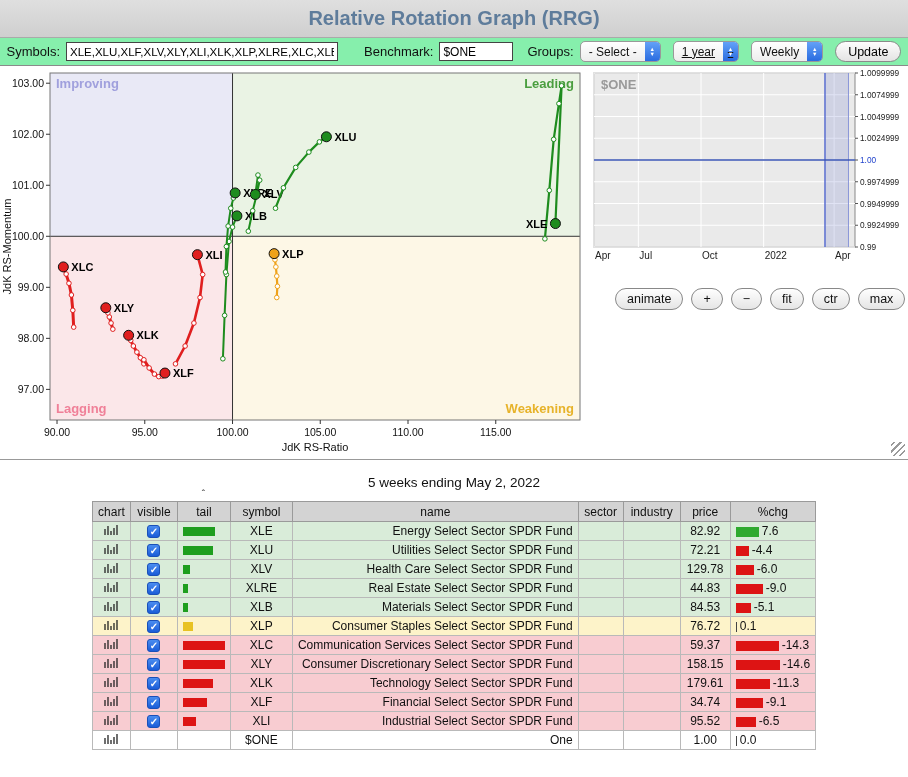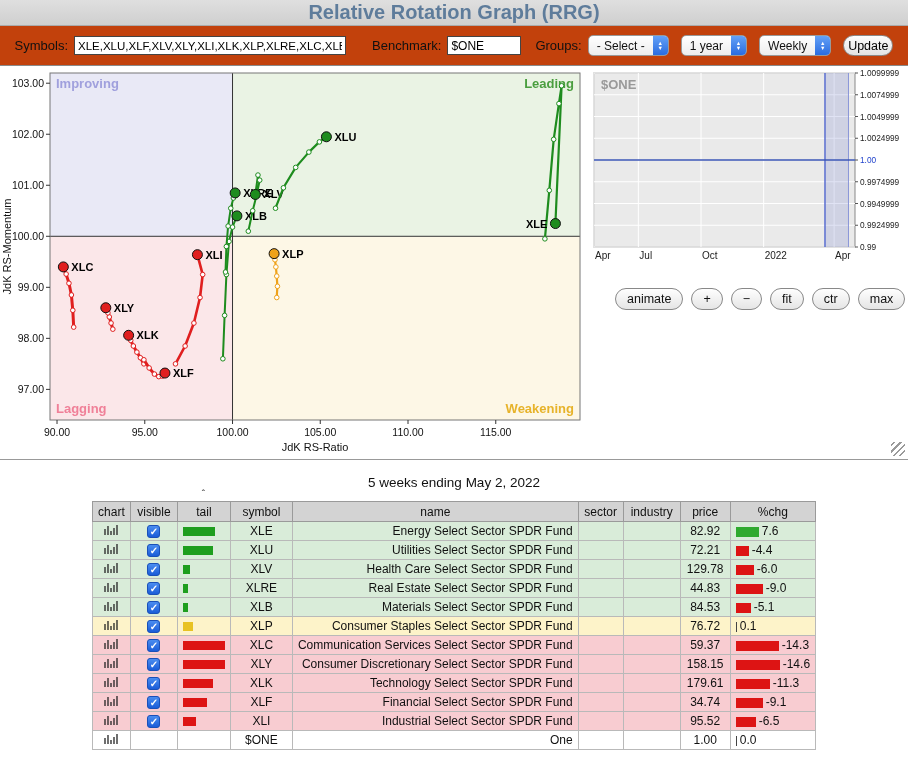--- a/index.html
+++ b/index.html
@@ -3,32 +3,32 @@
 <meta charset="utf-8">
 <style>
   * { box-sizing: border-box; margin: 0; padding: 0; }
   body {
     width: 908px; height: 777px;
     font-family: "Liberation Sans", sans-serif;
     background: #ffffff; color: #111;
     overflow: hidden;
   }
   .titlebar {
-    height: 26px;
+    height: 38px;
     background: linear-gradient(#dfdfdf, #cfcfcf);
     border-bottom: 1px solid #aaa;
     display: flex; align-items: center; justify-content: center;
   }
   .titlebar h1 { font-size: 20px; font-weight: bold; color: #5e7c9b; }
   .toolbar {
-    height: 40px;
+    height: 28px;
     display: flex; align-items: center; justify-content: center;
     gap: 6px; font-size: 13px;
     border-bottom: 1px solid #8a8a8a;
-    background: #c2410c;
+    background: #86efac;
     white-space: nowrap;
   }
   .toolbar label { color: #111; }
   .sym-input {
     width: 272px; height: 19px; font-size: 11.5px;
     border: 1.5px solid #444; padding: 0 3px;
     font-family: "Liberation Sans", sans-serif;
   }
   .bench-input {
     width: 74px; height: 19px; font-size: 12px;
@@ -43,21 +43,21 @@
   }
   .sel-val { margin-right: 8px; }
   .stepper {
     width: 15px; height: 19px;
     background: linear-gradient(#63a1f7, #2a6ce0);
     border-radius: 0 4px 4px 0;
     display: flex; flex-direction: column; align-items: center; justify-content: center;
     color: #fff; font-size: 5.5px; line-height: 5px;
   }
   .update-btn {
-    height: 21px; padding: 0 4px;
+    height: 21px; padding: 0 12px;
     border: 1px solid #8a8a8a; border-radius: 11px;
     background: linear-gradient(#fdfdfd, #e3e3e3);
     font-size: 12.5px; cursor: pointer;
     font-family: "Liberation Sans", sans-serif;
   }
   .workspace { position: relative; height: 394px; border-bottom: 1px solid #999; background: #fff; }
   .rrg-panel { position: absolute; left: 0; top: 4px; }
   .side-panel { position: absolute; left: 593px; top: 4px; width: 315px; }
   .slider-row { display: flex; align-items: center; gap: 9px; margin: 14px 0 2px 22px; font-size: 13px; }
   .slider-track { position: relative; width: 150px; height: 4px; background: #b5b5b5; border-radius: 2px; }
@@ -120,21 +120,21 @@
   <label style="margin-left:20px;">Benchmark:</label>
   <input class="bench-input" value="$ONE" style="">
   <label style="margin-left:8px;">Groups:</label>
   <span class="mac-select">
     <span class="sel-val">- Select -</span>
     <span class="stepper">
         <span>▲</span>
         <span>▼</span>
       </span>
   </span>
-  <span class="mac-select" style="margin-left:6px;">
+  <span class="mac-select" style="margin-left:6px;text-decoration:underline;">
     <span class="sel-val">1 year</span>
     <span class="stepper">
         <span>▲</span>
         <span>▼</span>
       </span>
   </span>
   <span class="mac-select" style="margin-left:6px;">
     <span class="sel-val">Weekly</span>
     <span class="stepper">
         <span>▲</span>

